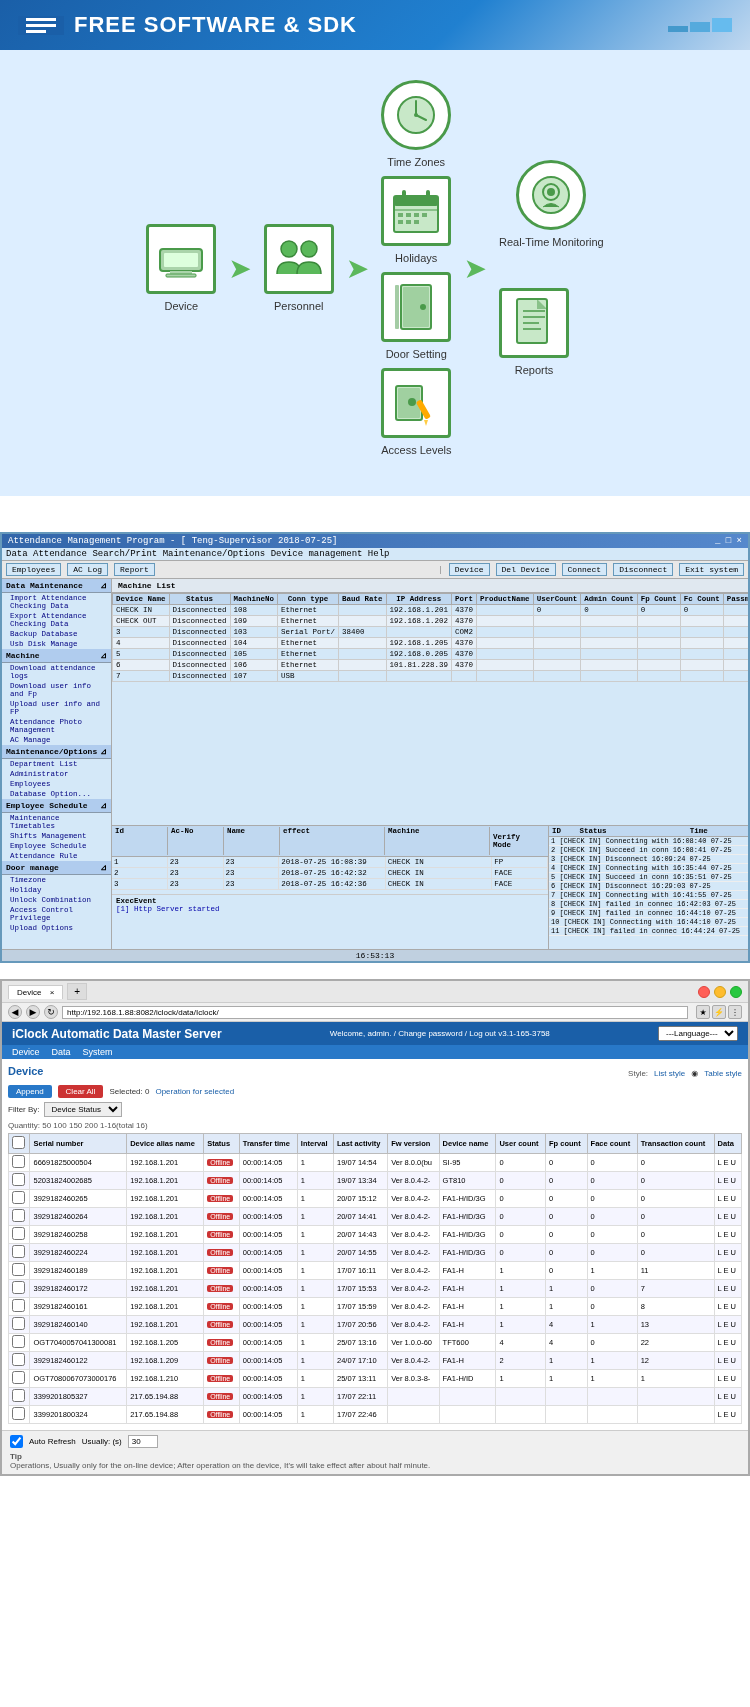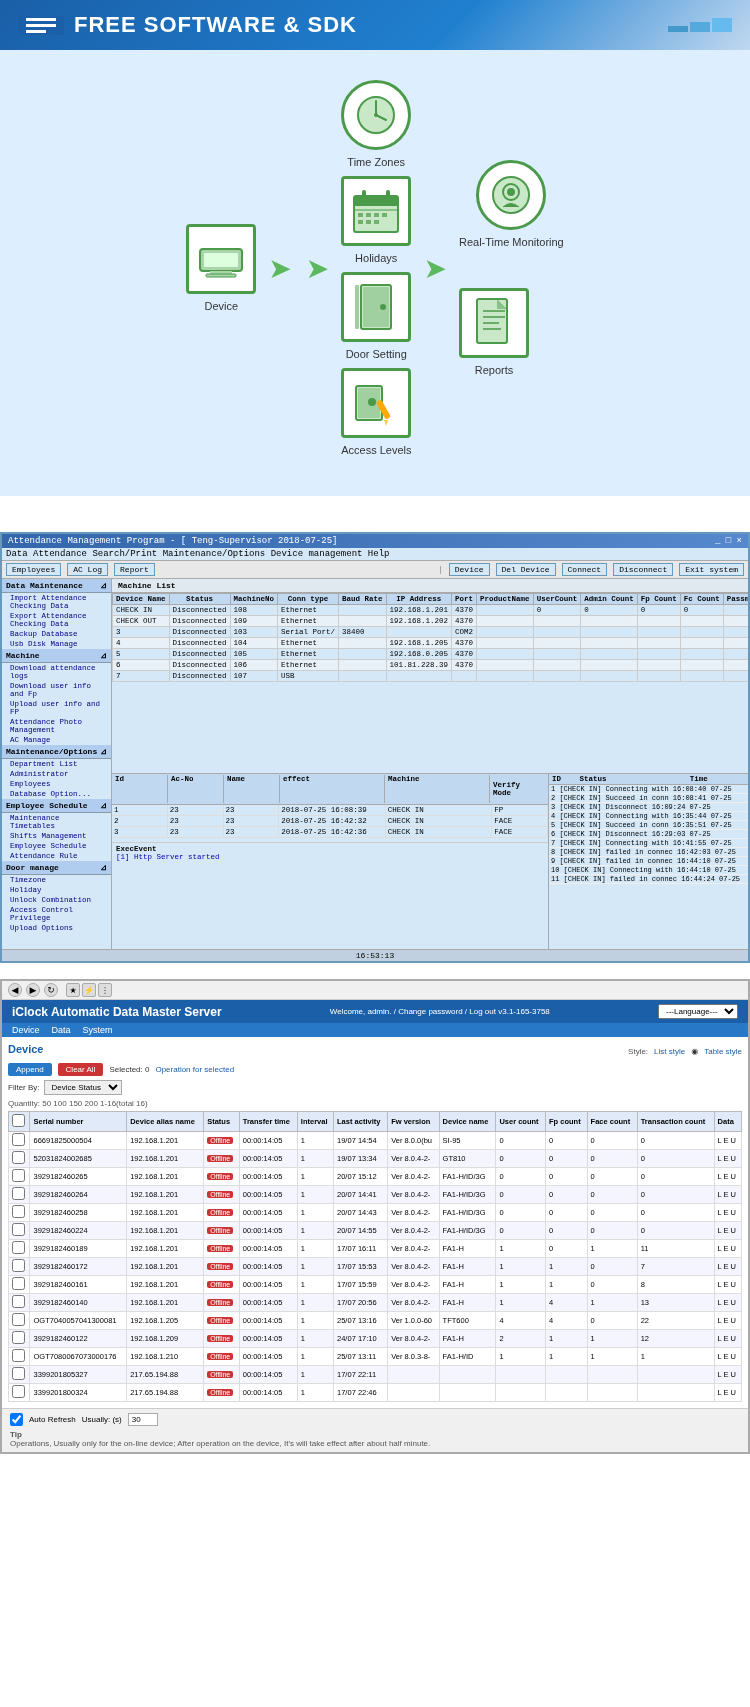--- a/index.html
+++ b/index.html
@@ -178,21 +178,21 @@
       font-weight: bold;
       white-space: nowrap;
     }
     .amp-table td {
       border: 1px solid #ccc;
       padding: 1px 3px;
       white-space: nowrap;
     }
     .amp-table tr:nth-child(even) td { background: #e8f0f8; }
     .amp-bottom-panel {
-      height: 176px;
+      height: 124px;
       border-top: 1px solid #aaa;
       display: flex;
       margin-top: 8px;
     }
     .amp-bottom-left {
       flex: 1;
       overflow: hidden;
       font-size: 7.5px;
     }
     .amp-bottom-left-header {
@@ -425,20 +425,33 @@
           <rect x="8" y="14" width="34" height="14" rx="1" fill="#ddffdd"></rect>
           <rect x="14" y="32" width="22" height="3" fill="#aad4aa"></rect>
           <rect x="10" y="35" width="30" height="3" rx="1" fill="#aad4aa" stroke="#4a9a4a" stroke-width="1"></rect>
         </svg>
       </div>
       <span class="diagram-label">Device</span>
     </div>
 
     <div class="arrow-right">➤</div>
 
+    <div class="diagram-item">
+      <div class="diagram-icon-rect" style="border-radius:4px;">
+        <svg width="60" height="50" viewBox="0 0 60 50">
+
+          <circle cx="20" cy="15" r="8" fill="#5ab85a" stroke="#3a883a" stroke-width="1.5"></circle>
+          <path d="M8 40 Q8 28 20 28 Q32 28 32 40" fill="#5ab85a" stroke="#3a883a" stroke-width="1.5"></path>
+
+          <circle cx="40" cy="15" r="8" fill="#5ab85a" stroke="#3a883a" stroke-width="1.5"></circle>
+          <path d="M28 40 Q28 28 40 28 Q52 28 52 40" fill="#5ab85a" stroke="#3a883a" stroke-width="1.5"></path>
+        </svg>
+      </div>
+      <span class="diagram-label">Personnel</span>
+    </div>
 
     <div class="arrow-right">➤</div>
 
     <div class="diagram-center-col">
 
       <div class="diagram-item">
         <div class="diagram-icon-circle">
           <svg width="46" height="46" viewBox="0 0 46 46">
             <circle cx="23" cy="23" r="18" fill="#c8e8c8" stroke="#4a9a4a" stroke-width="2"></circle>
             <circle cx="23" cy="23" r="2" fill="#4a9a4a"></circle>
@@ -811,25 +824,38 @@
     </div>
   </div>
 
   <div class="amp-statusbar">
     <span>16:53:13</span>
   </div>
 </div>
 
 <div class="web-section" style="margin-top:16px;">
 
+  <div class="browser-titlebar">
+    <div class="browser-tab">
+      <span>Device</span>
+      <span style="margin-left:6px;cursor:pointer;">×</span>
+    </div>
+    <div class="browser-tab-new">+</div>
+    <div style="margin-left:auto;display:flex;gap:4px;">
+      <div style="width:12px;height:12px;background:#ff5f57;border-radius:50%;border:1px solid #e0443e;"></div>
+      <div style="width:12px;height:12px;background:#febc2e;border-radius:50%;border:1px solid #d4a017;"></div>
+      <div style="width:12px;height:12px;background:#28c840;border-radius:50%;border:1px solid #1aab29;"></div>
+    </div>
+  </div>
 
   <div class="browser-controls">
     <div class="browser-btn">◀</div>
     <div class="browser-btn">▶</div>
     <div class="browser-btn">↻</div>
+    <input class="browser-url" type="text" readonly="" value="http://192.168.1.88:8082/iclock/data/Iclock/" style="">
     <div style="display:flex;gap:2px;margin-left:4px;">
       <div style="width:14px;height:14px;background:#ddd;border:1px solid #aaa;border-radius:2px;font-size:8px;display:flex;align-items:center;justify-content:center;">★</div>
       <div style="width:14px;height:14px;background:#ddd;border:1px solid #aaa;border-radius:2px;font-size:8px;display:flex;align-items:center;justify-content:center;">⚡</div>
       <div style="width:14px;height:14px;background:#ddd;border:1px solid #aaa;border-radius:2px;font-size:8px;display:flex;align-items:center;justify-content:center;">⋮</div>
     </div>
   </div>
 
   <div>
 
     <div class="iclock-header">

